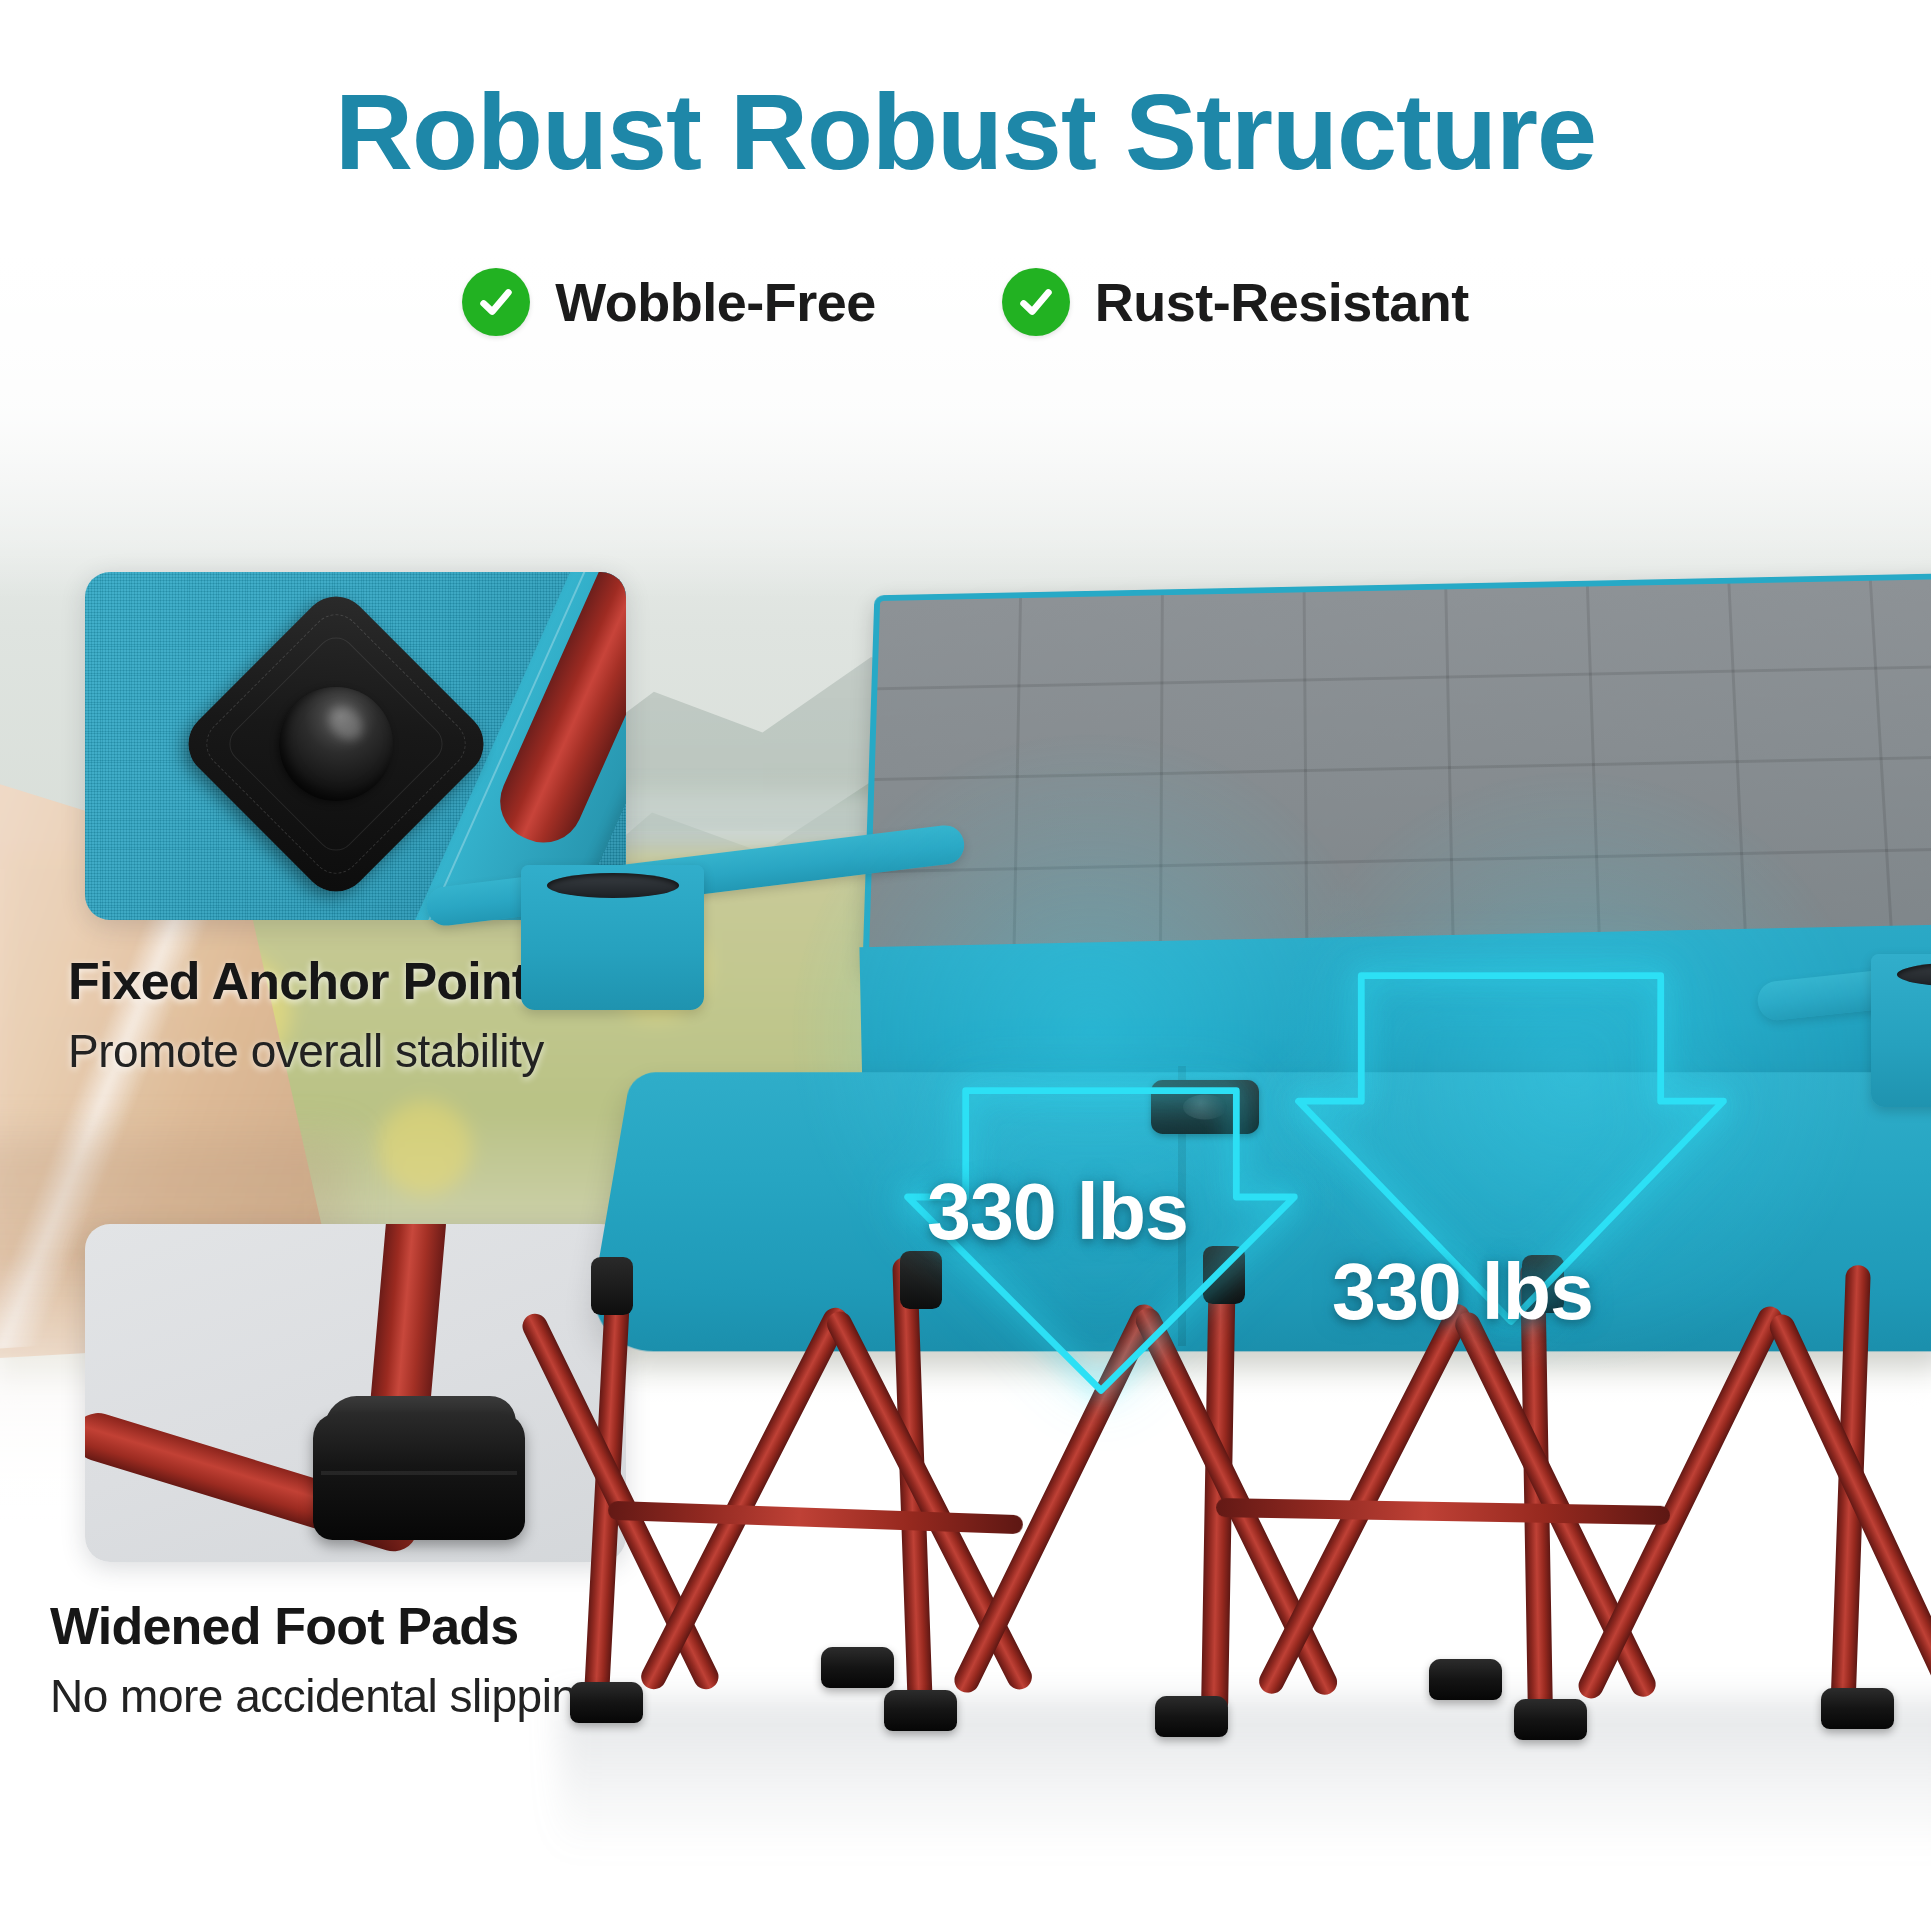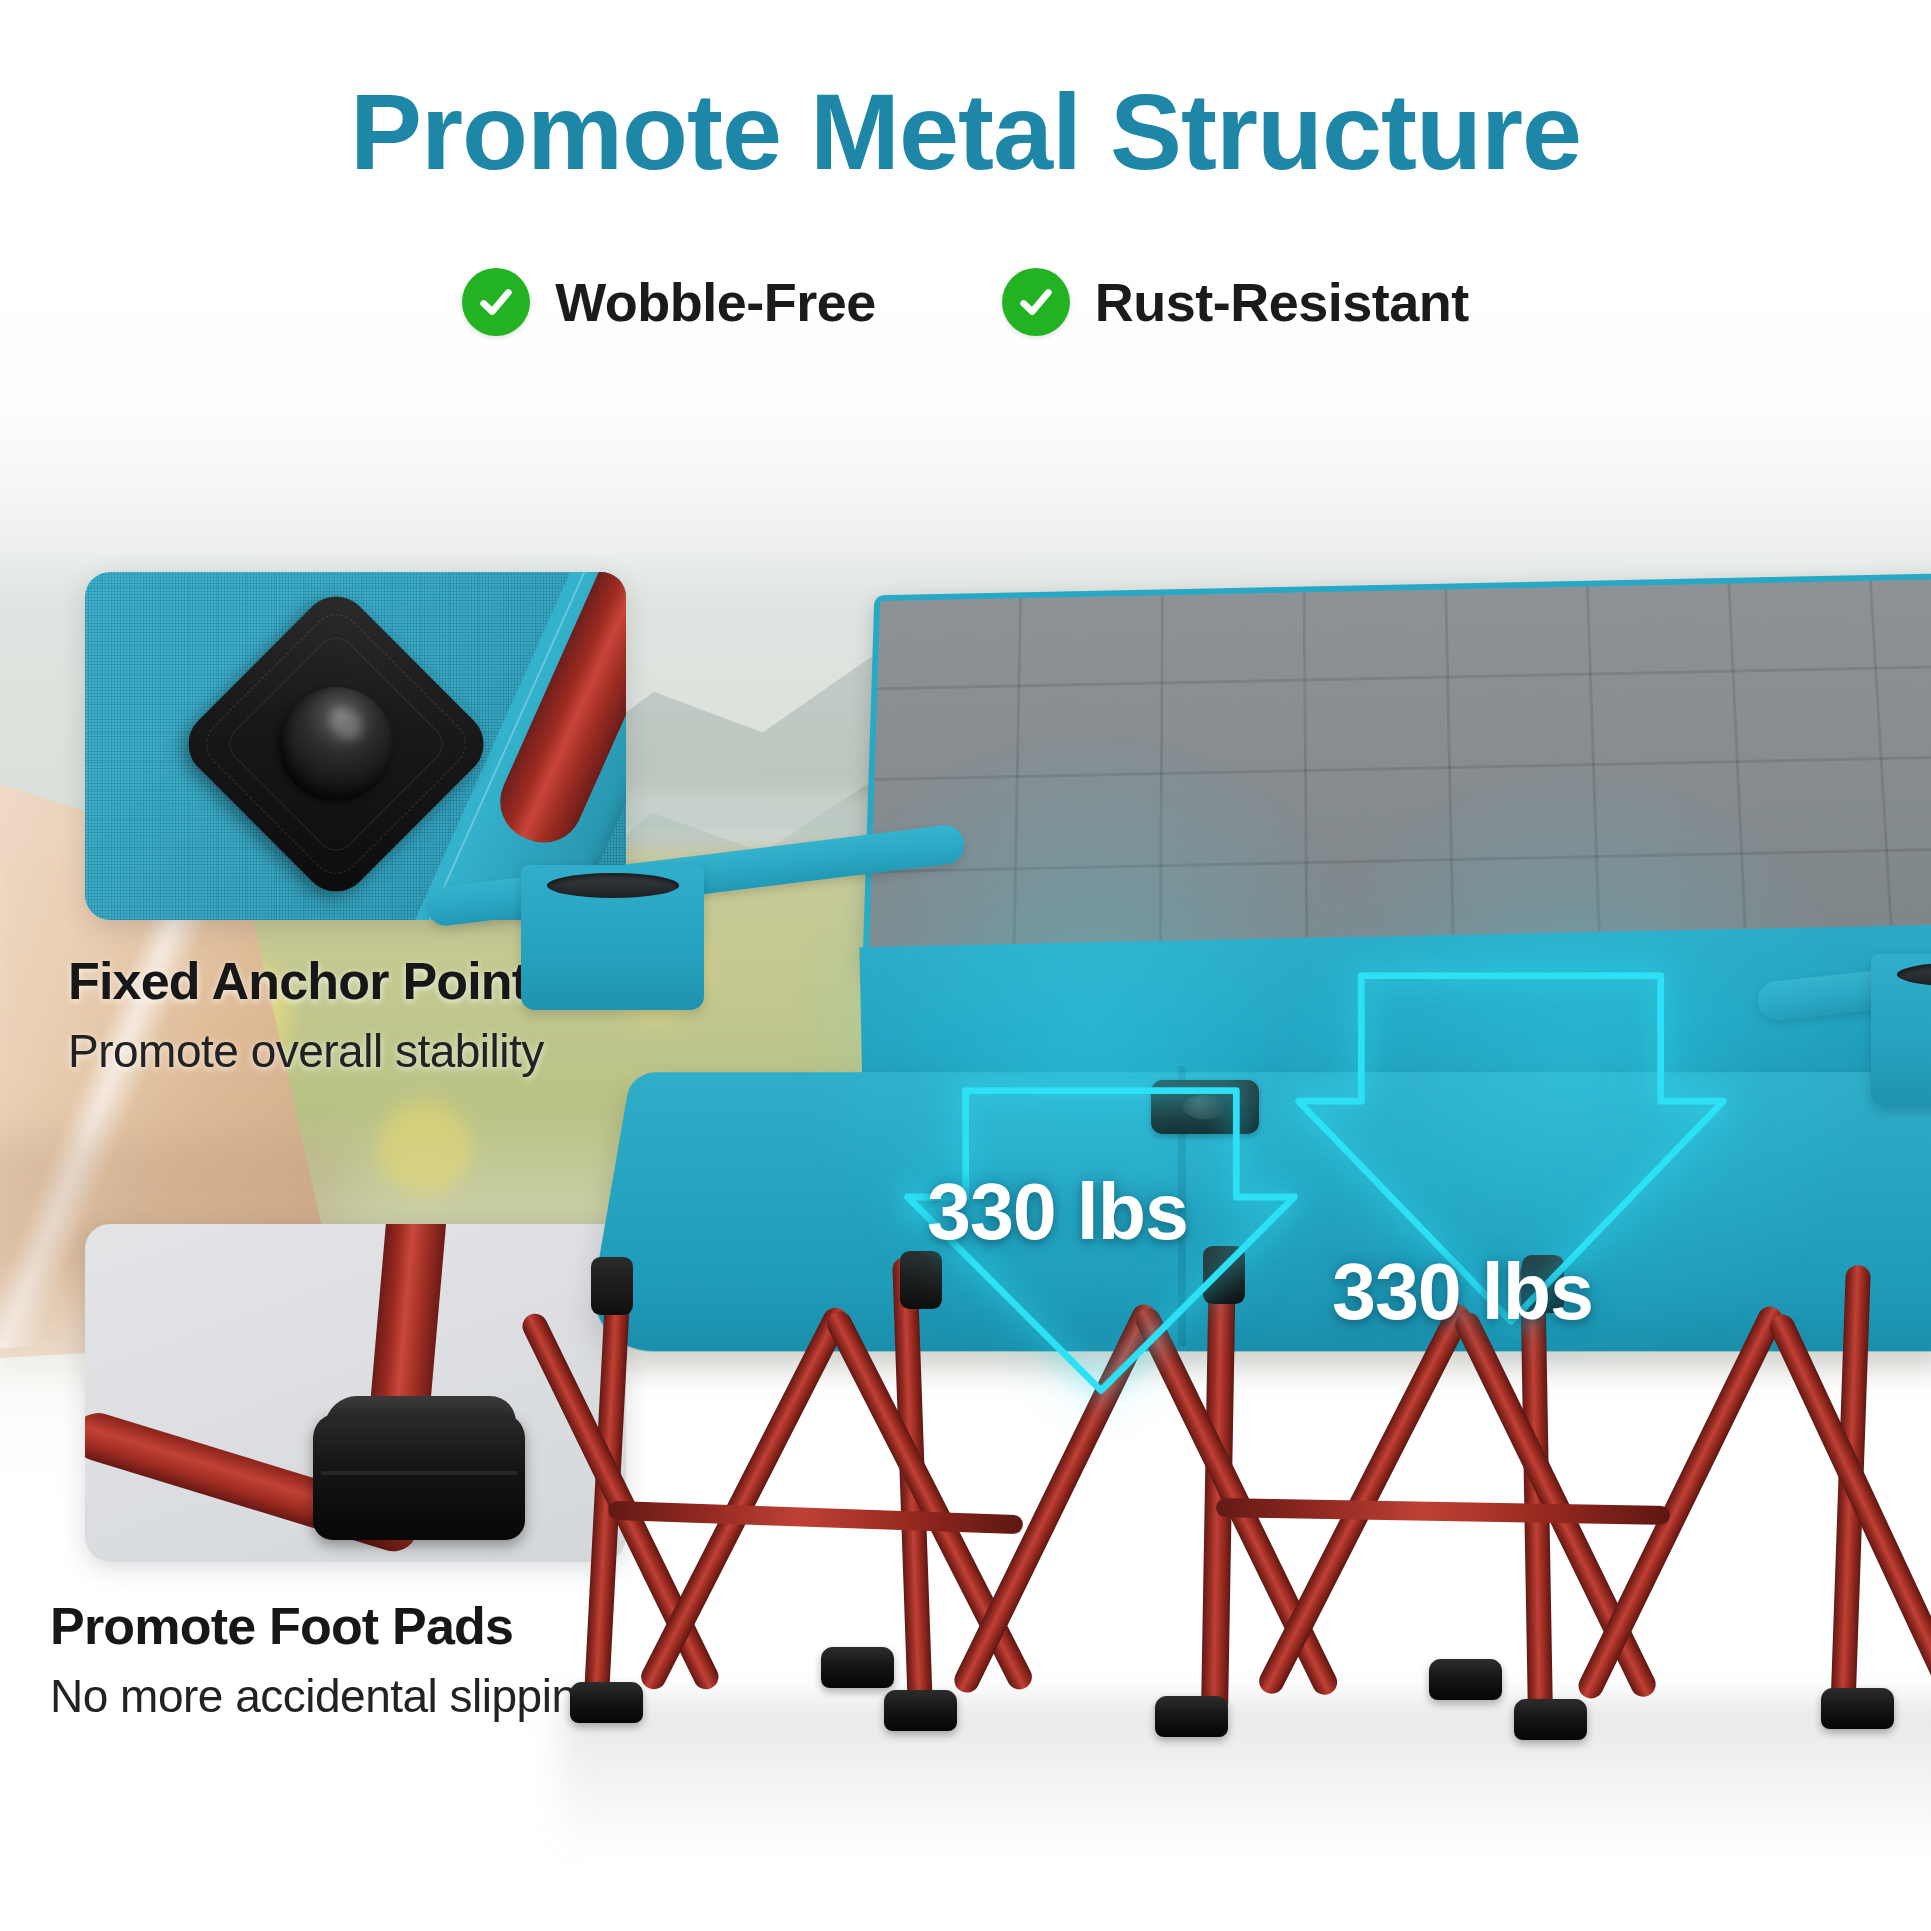--- a/index.html
+++ b/index.html
@@ -311,21 +311,21 @@
   <div class="bg-mountain-far"></div>
   <div class="bg-mountain-near"></div>
   <div class="bg-lake"></div>
   <div class="bg-meadow"></div>
   <div class="tent"></div>
   <div class="tent-seam"></div>
   <div class="tent-shadow"></div>
   <div class="bg-ground-fade"></div>
   <div class="bg-whitewash"></div>
 
-  <div class="title">Promote Metal Structure</div>
+  <div class="title">Robust Robust Structure</div>
 
   <div class="badges">
     <div class="badge">
       <span class="check-circle">
         <svg width="42" height="42" viewBox="0 0 44 44" aria-hidden="true">
           <path d="M9 23.5 L18 32 L35 12" fill="none" stroke="#ffffff" stroke-width="7" stroke-linecap="round" stroke-linejoin="round"></path>
         </svg>
       </span>
       <span class="badge-label">Wobble-Free</span>
     </div>
@@ -355,21 +355,21 @@
 
   <div class="inset inset-foot">
     <div class="foot-bg"></div>
     <div class="leg-diag"></div>
     <div class="leg-vert"></div>
     <div class="foot-pad-top"></div>
     <div class="foot-pad"></div>
   </div>
 
   <div class="caption caption-foot">
-    <div class="cap-title">Promote Foot Pads</div>
+    <div class="cap-title">Widened Foot Pads</div>
     <div class="cap-sub">No more accidental slipping</div>
   </div>
 
   <div id="chair">
 
     <div class="chair-reflection"></div>
 
     <div class="backrest"></div>
     <div class="backrest-lower"></div>
 

